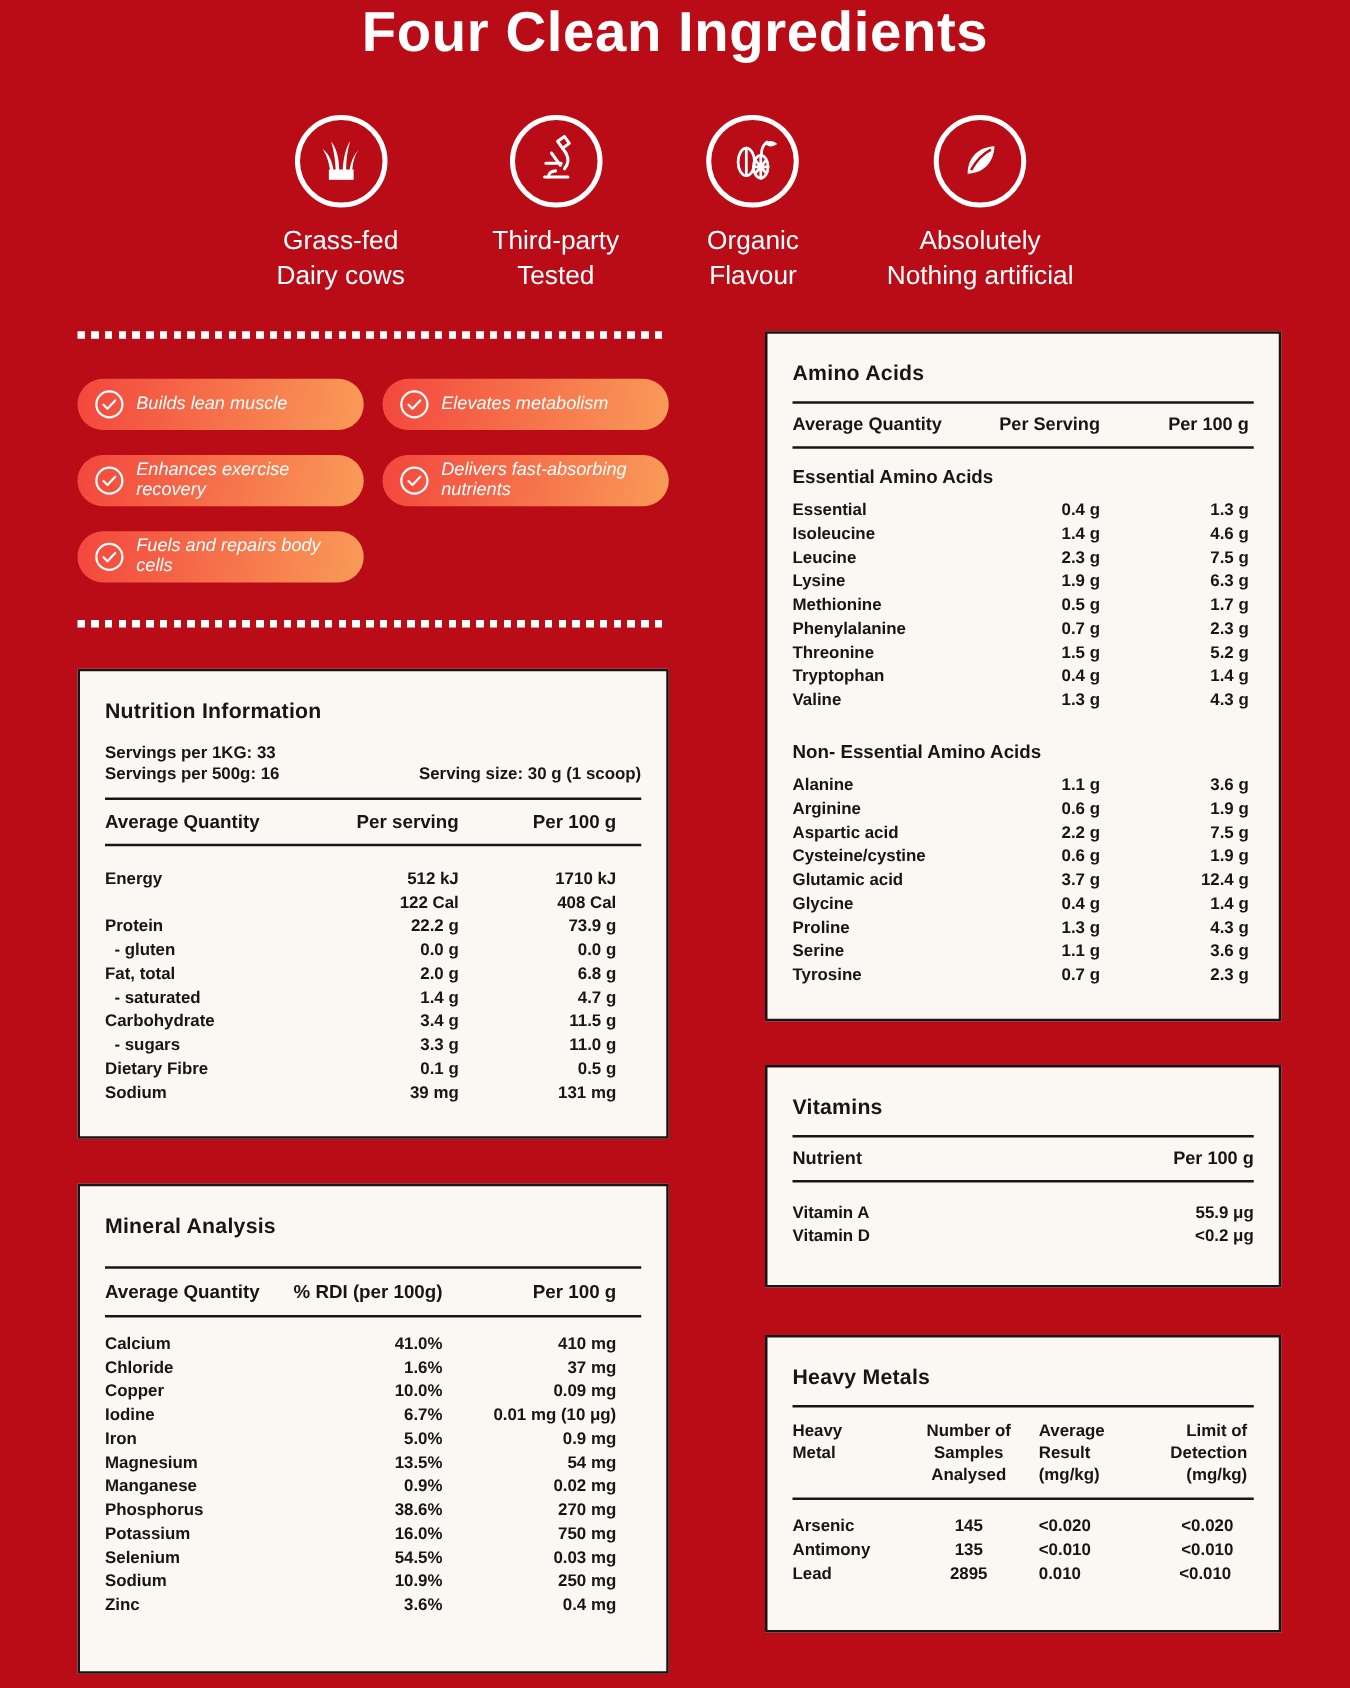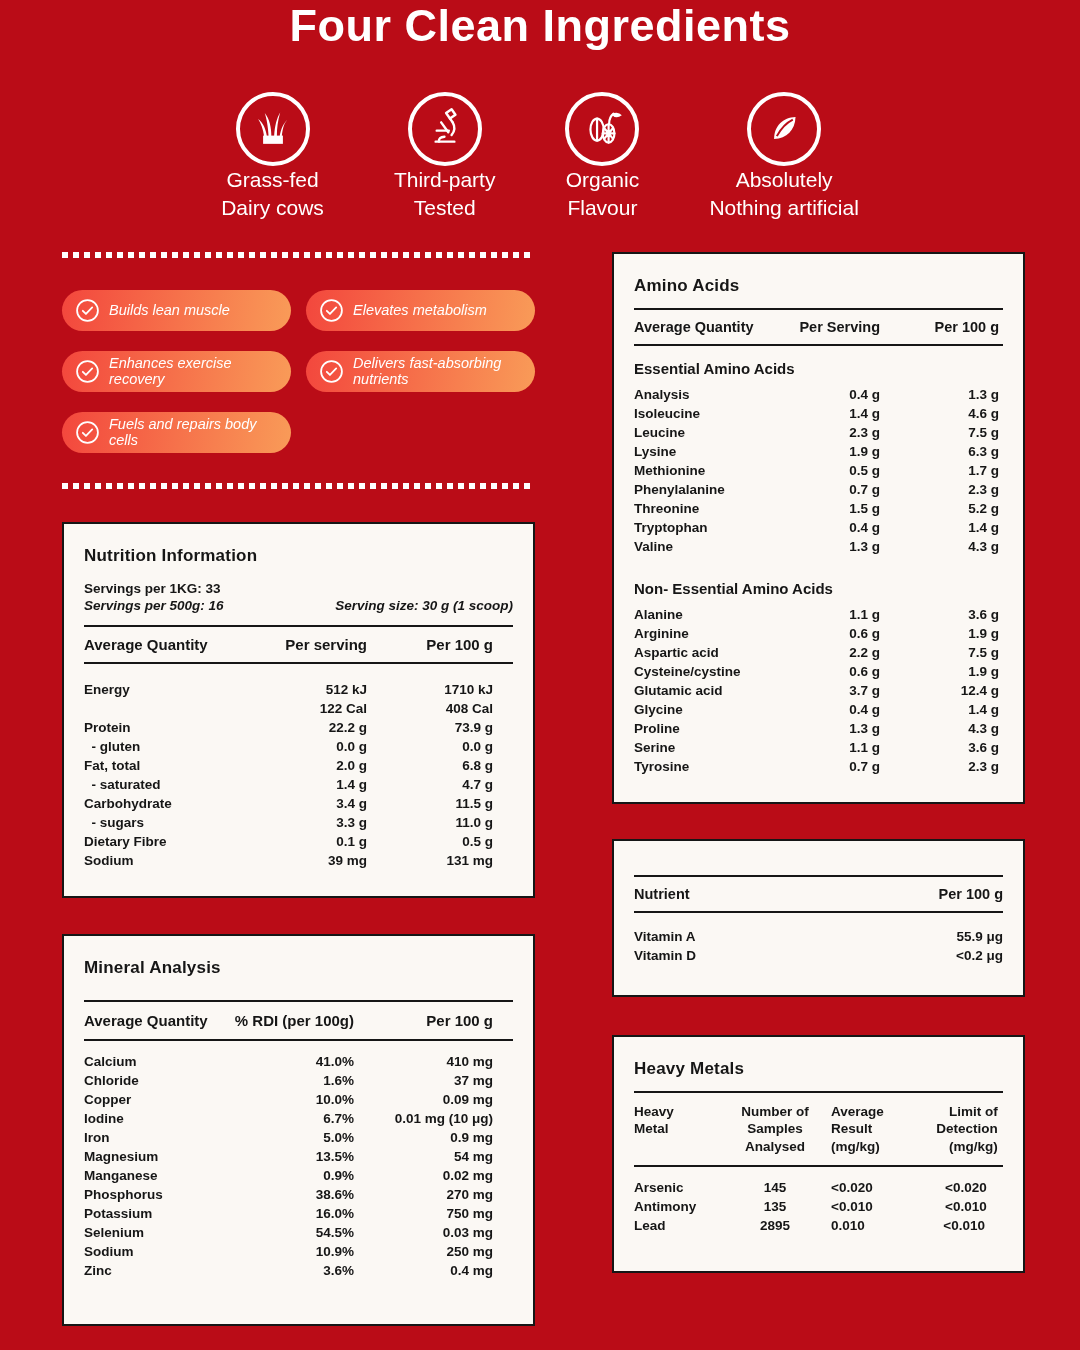--- a/index.html
+++ b/index.html
@@ -24,21 +24,21 @@
   .features{
     margin-top:40px; display:flex; justify-content:center;
     align-items:flex-start; gap:70px;
   }
   .feature{display:flex; flex-direction:column; align-items:center; max-width:240px;}
   .fcircle{
     width:74px; height:74px; border:4px solid #fff; border-radius:50%;
     display:flex; align-items:center; justify-content:center; flex:0 0 auto;
   }
   .flabel{
-    font-size:21px; font-weight:400; text-align:center;
+    margin-top:13px; font-size:21px; font-weight:400; text-align:center;
     line-height:1.33; white-space:pre-line;
   }
 
   
   .columns{
     display:flex; margin:30px 55px 0 62px; gap:77px; align-items:flex-start;
   }
   .col-left{width:473px; flex:0 0 473px;}
   .col-right{width:413px; flex:0 0 413px;}
 
@@ -68,21 +68,21 @@
   .card{
     background:var(--card); border:2px solid var(--ink); color:var(--ink);
     padding:22px 20px 26px 20px;
   }
   .card-title{font-size:17px; font-weight:700; letter-spacing:.2px;}
   .rule{border-top:2.4px solid var(--ink);}
 
   
   #nutrition-card{margin-top:33px;}
   .serv-block{margin-top:14px; font-size:13.5px; font-weight:700; line-height:1.3;}
-  .serv-row2{display:flex; justify-content:space-between;font-style:italic;}
+  .serv-row2{display:flex; justify-content:space-between;}
   #nutrition-card .rule.r1{margin:10px 0 0;}
   .nhead{display:grid; grid-template-columns:1fr 110px 130px; padding:9px 0;}
   .nhead span{font-size:15px; font-weight:700;}
   .nrow{display:grid; grid-template-columns:1fr 110px 130px; line-height:19px;}
   .nrow span, .mrow span, .arow span, .vrow span, .hrow span{font-size:13.5px; font-weight:700;}
   .c2{text-align:right; padding-right:16px; white-space:pre-line;}
   .c3{text-align:right; padding-right:20px; white-space:pre-line;}
   #nutrition-rows{margin-top:16px;}
 
   
@@ -416,21 +416,21 @@
         <div class="ahead">
           <span>Average Quantity</span>
           <span class="a2">Per Serving</span>
           <span class="a3">Per 100 g</span>
         </div>
         <div class="rule"></div>
         <div class="section-title">Essential Amino Acids</div>
         <div>
 
             <div class="arow">
-              <span>Analysis</span>
+              <span>Essential</span>
               <span class="a2">0.4 g</span>
               <span class="a3">1.3 g</span>
             </div>
 
             <div class="arow">
               <span>Isoleucine</span>
               <span class="a2">1.4 g</span>
               <span class="a3">4.6 g</span>
             </div>
 
@@ -529,20 +529,21 @@
 
             <div class="arow">
               <span>Tyrosine</span>
               <span class="a2">0.7 g</span>
               <span class="a3">2.3 g</span>
             </div>
           </div>
       </div>
 
       <div class="card" id="vitamins-card">
+        <div class="card-title">Vitamins</div>
         <div class="rule r1"></div>
         <div class="vhead">
           <span>Nutrient</span>
           <span class="v2">Per 100 g</span>
         </div>
         <div class="rule"></div>
         <div id="vitamin-rows">
 
             <div class="vrow">
               <span>Vitamin A</span>

